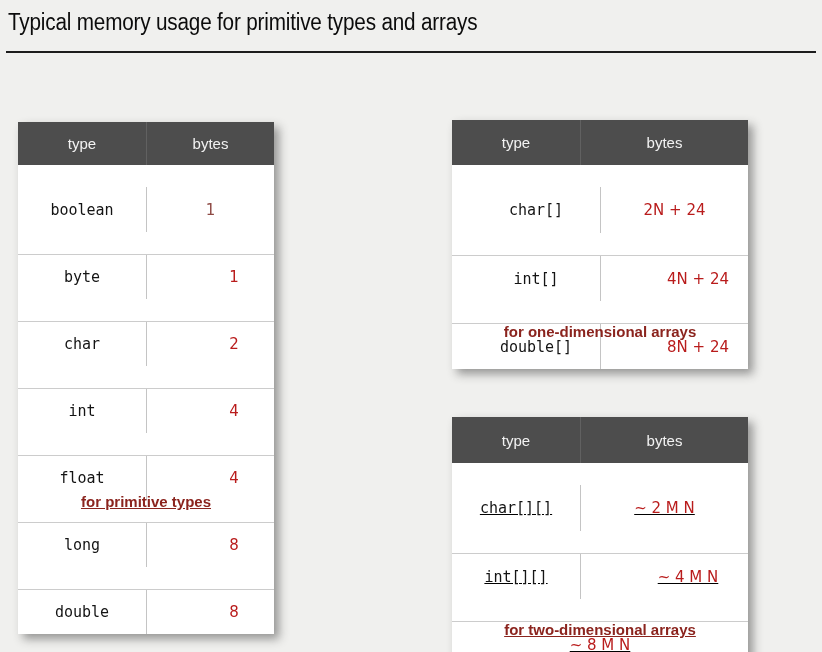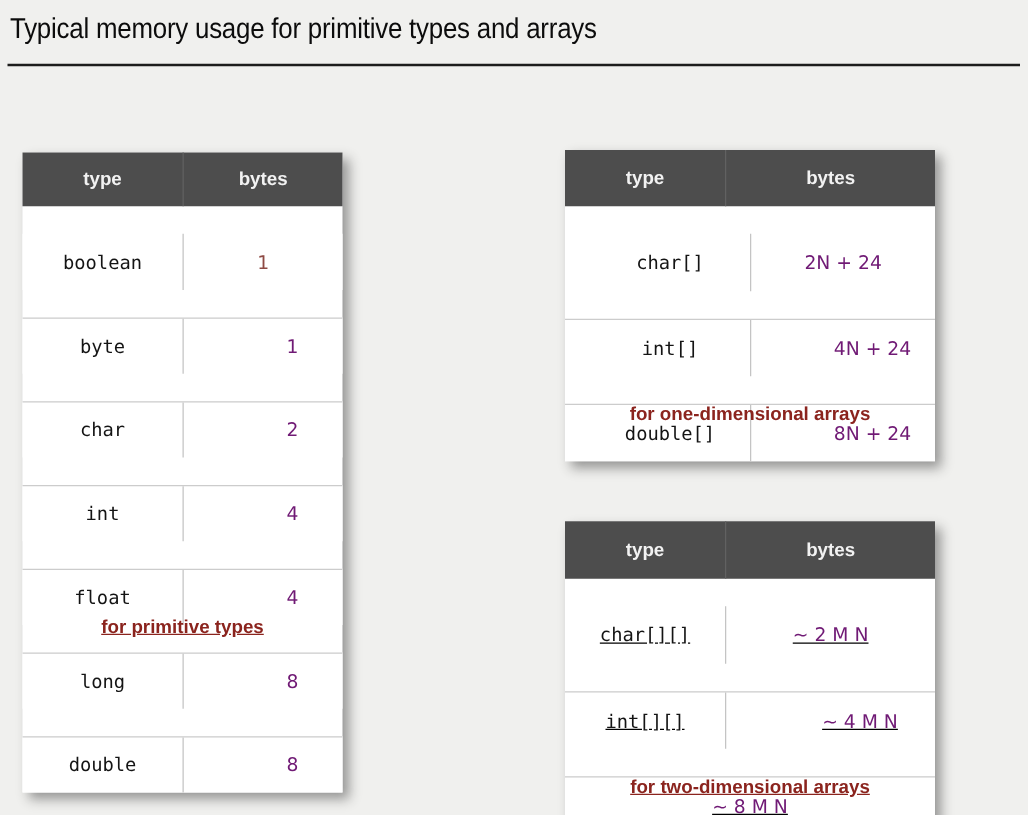--- a/index.html
+++ b/index.html
@@ -31,42 +31,41 @@
 
   .memtable {
     position: absolute;
     background: #ffffff;
     box-shadow: 5px 5px 9px rgba(40,40,40,0.45);
   }
   .thead {
     display: flex;
     background: var(--header-bg, #4d4d4d);
     color: #f2f2f2;
-    font-weight: bold;
   }
   .thead .cell { font-size: 15px; }
   .thead .c1 { border-right: 1px solid #616161; }
   .trow { display: flex; background: #fff; margin-top: 22px; }
   .trow + .trow { border-top: 1px solid #cccccc; gap: 47px; }
   .trow .c1 { border-right: 1px solid #c4c4c4; }
 
   .cell {
     display: flex;
     align-items: center;
     justify-content: center;
   }
   .type-cell {
     font-family: "DejaVu Sans Mono", monospace;
     font-size: 15px;
     color: #141414;
   }
   .bytes-cell {
     font-family: "DejaVu Sans", "Liberation Sans", sans-serif;
     font-size: 15px;
-    color: #701a75;
+    color: #b91c1c;
   }
   .bytes-cell.highlight { color: var(--value-red, #8e4a44); }
 
   
   .t-left { left: 18px; top: 122px; width: 256px; }
   .t-left .thead { height: 43px; }
   .t-left .trow  { height: 45px; }
   .t-left .c1 { width: 129px; }
   .t-left .c2 { flex: 1; }
 

